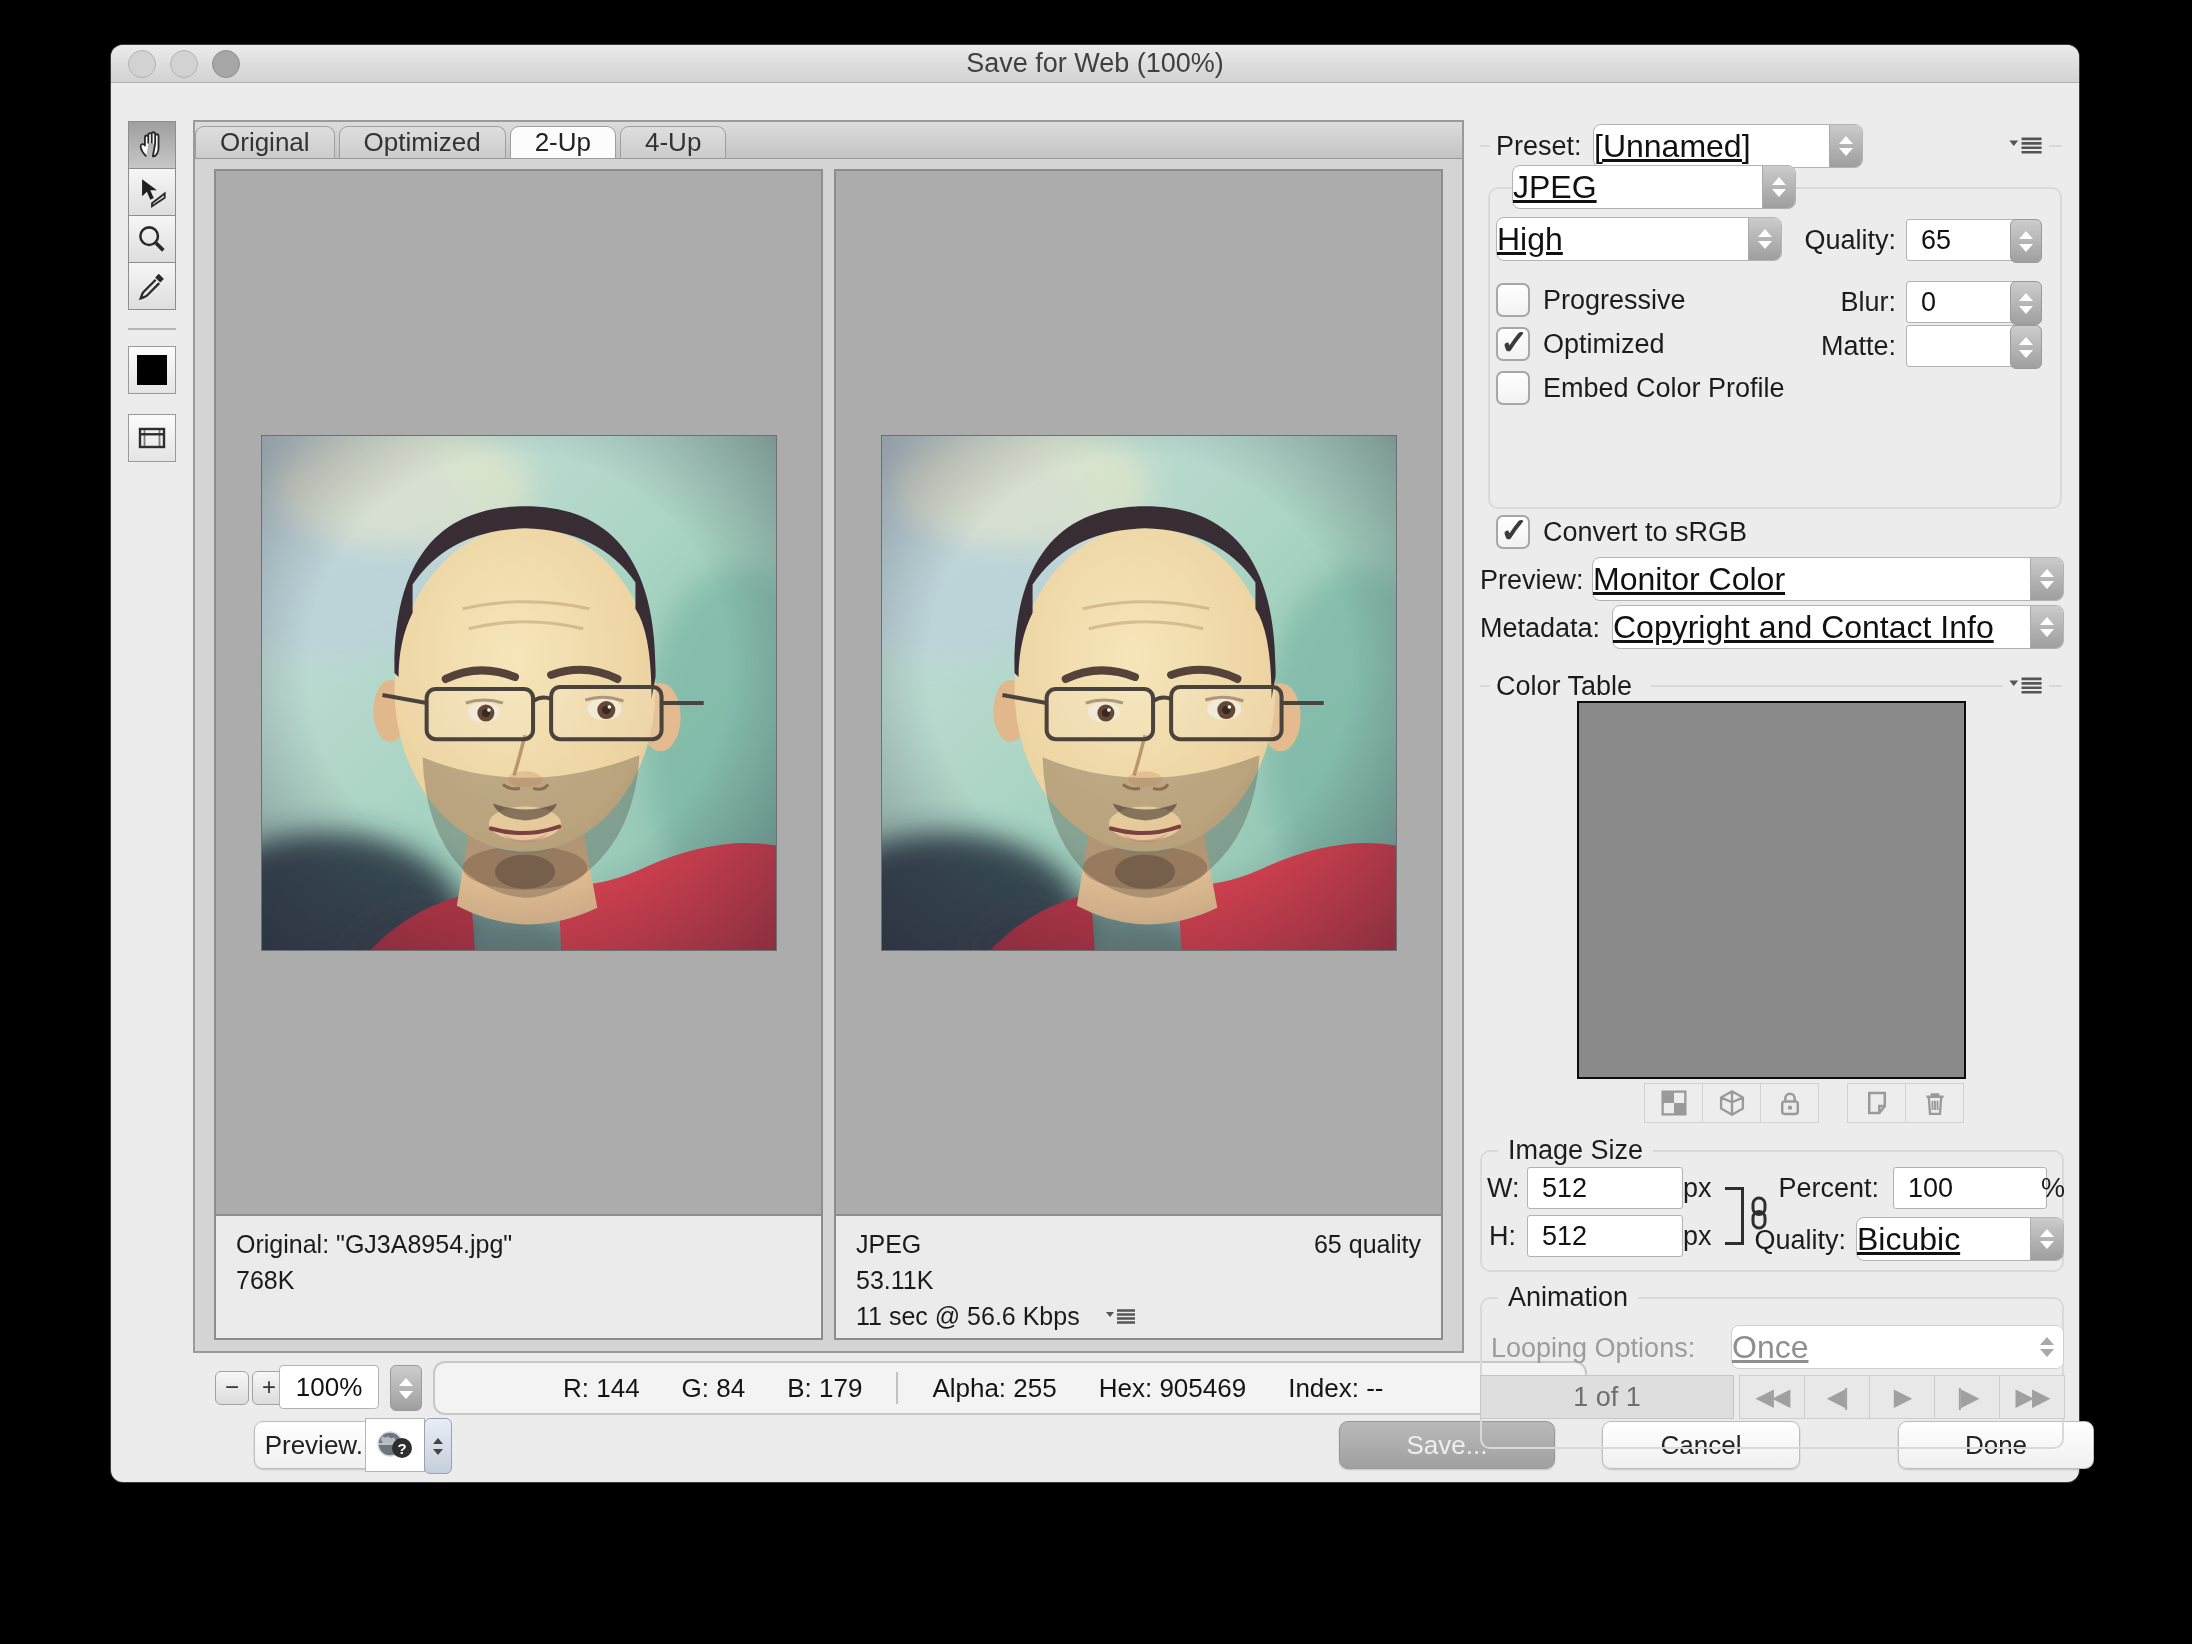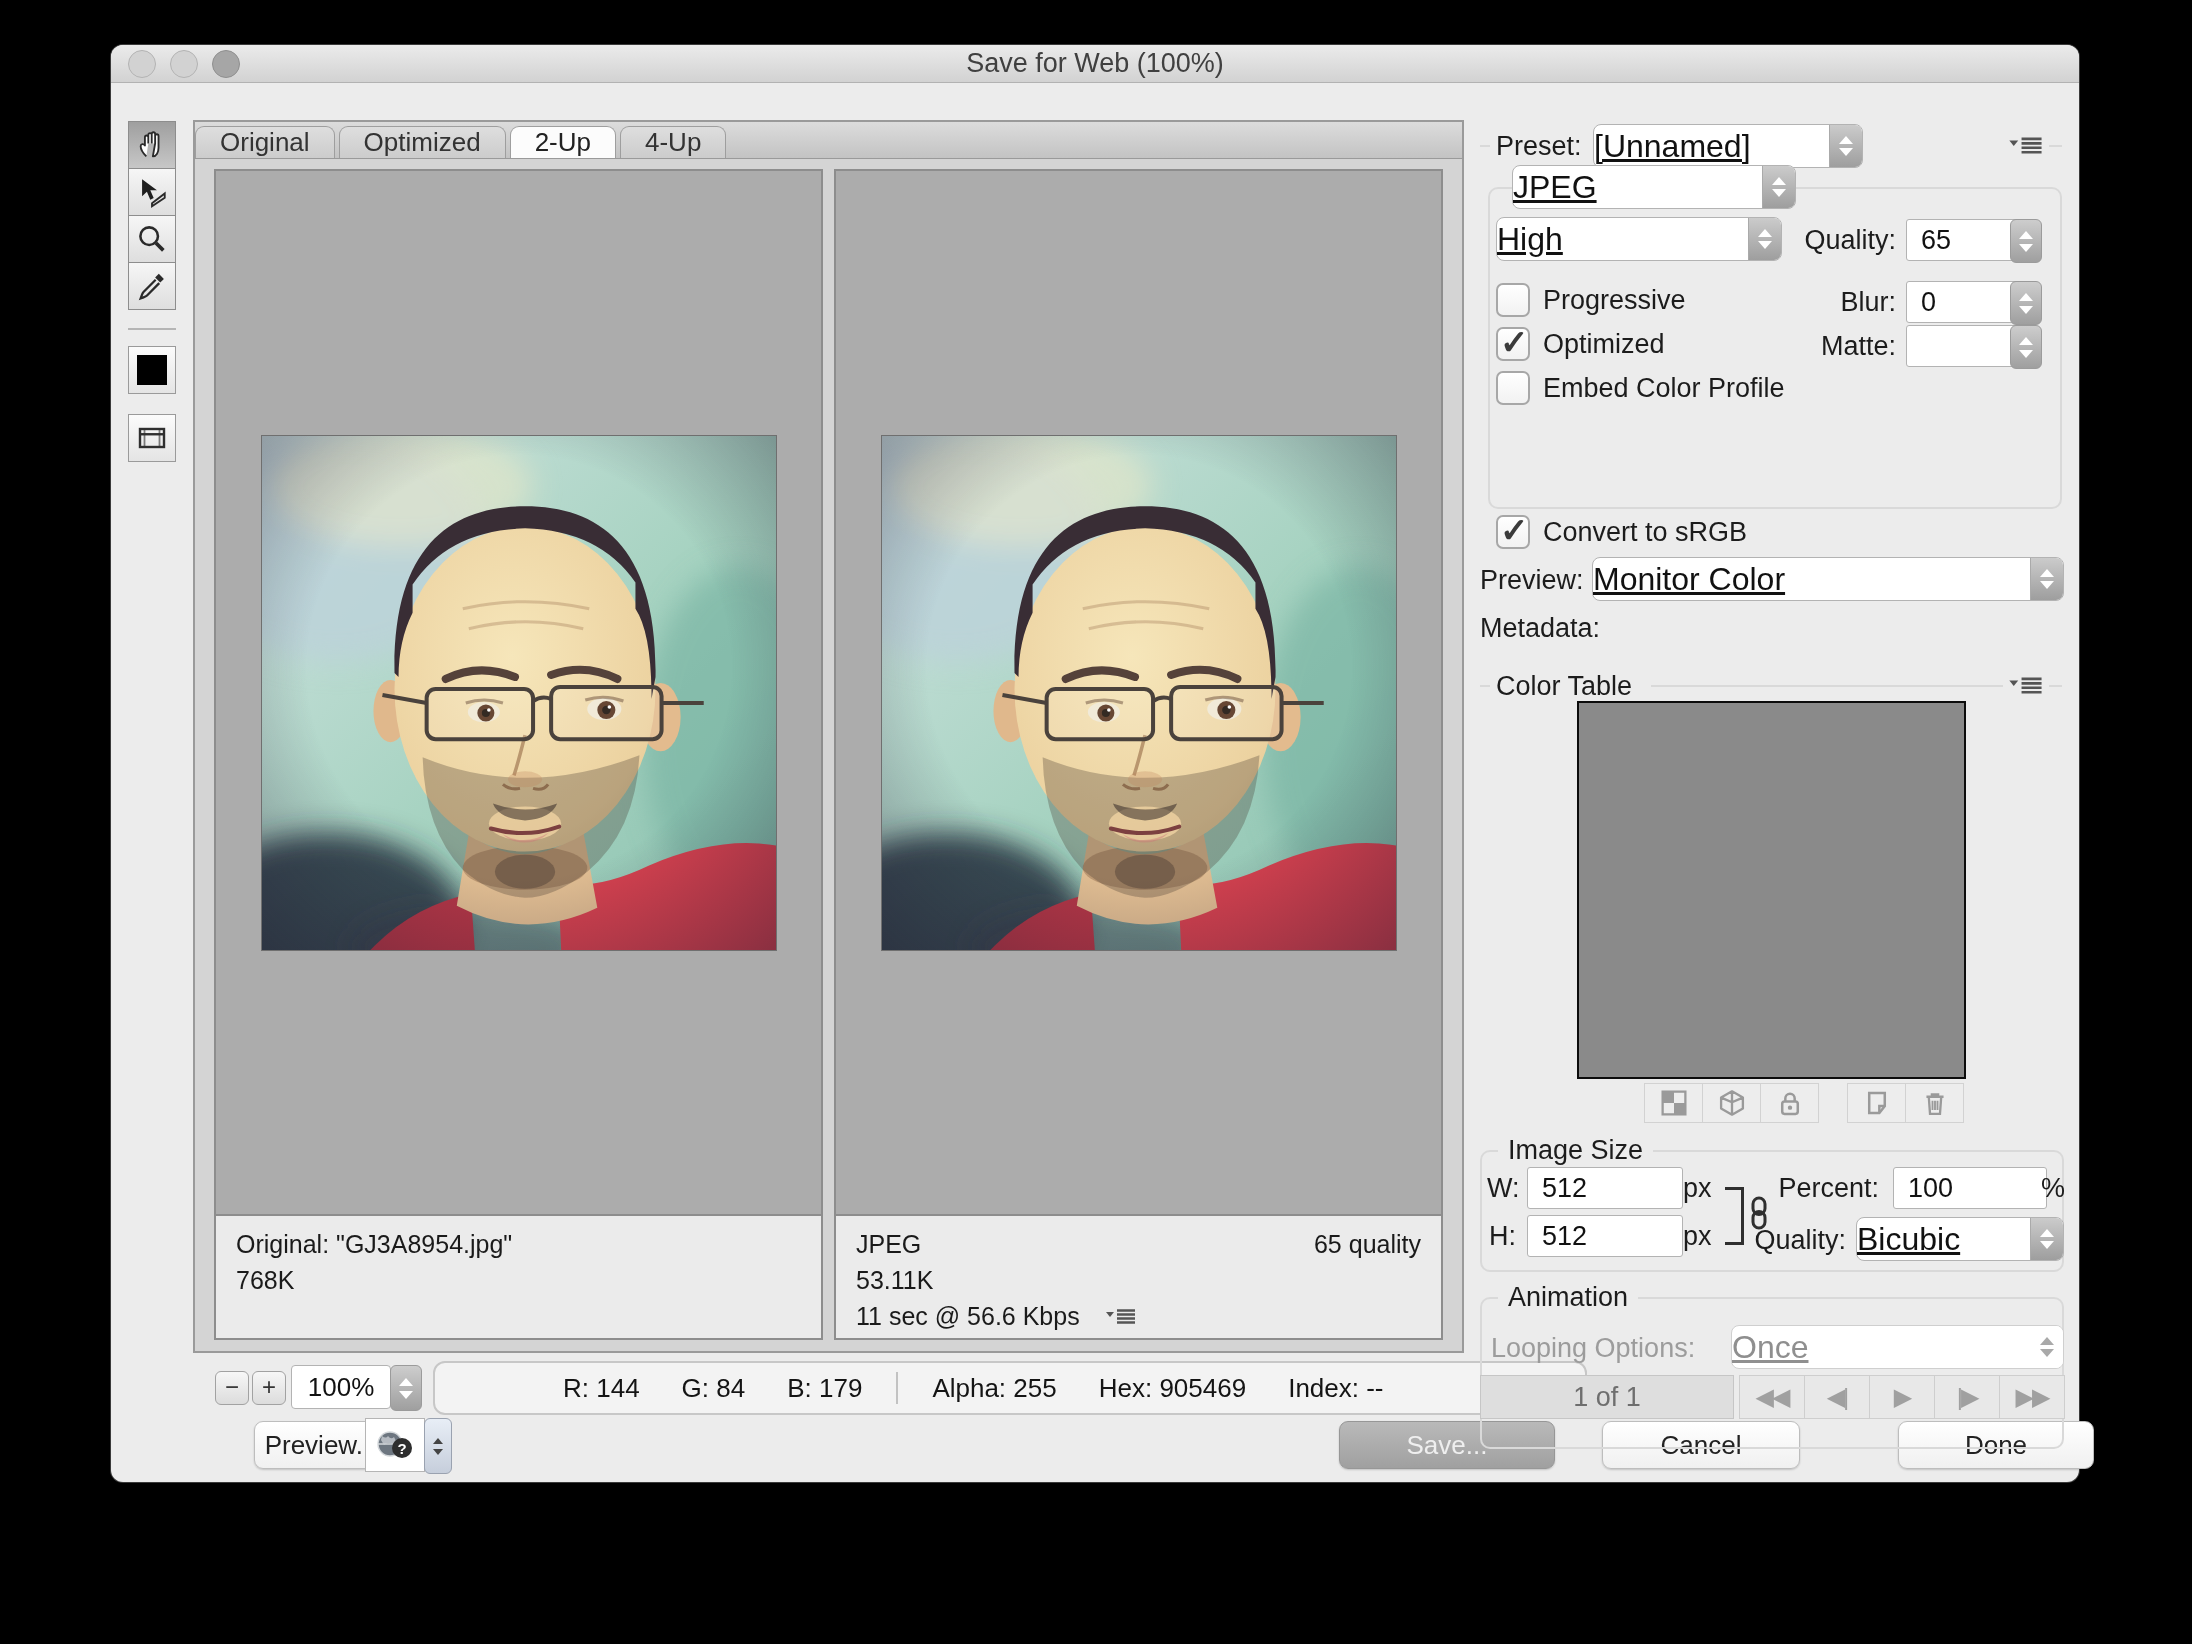--- a/index.html
+++ b/index.html
@@ -248,21 +248,21 @@
                 <path d="M11 3.5 H29 M11 7.5 H29 M11 11.5 H29 M11 15.5 H29" stroke="#555" stroke-width="2.4"></path>
               </svg>
           </div>
         </div>
       </div>
     </div>
   </div>
 
   <div class="zbtn" style="left:104px;top:1326px">−</div>
   <div class="zbtn" style="left:141px;top:1326px">+</div>
-  <div class="zfield" style="left:180px;top:1320px;width:98px;height:42px;line-height:42px">100%</div>
+  <div class="zfield" style="left:168px;top:1320px;width:98px;height:42px;line-height:42px">100%</div>
   <div class="stepper" style="left:279px;top:1320px;width:30px;height:44px">
       <b class="tu"></b>
       <b class="td"></b>
     </div>
   <div class="statuspill" style="left:322px;top:1316px;width:1022px;height:50px;padding-left:128px">
     <span>R: 144</span>
       <span style="width:42px"></span>
     <span>G: 84</span>
       <span style="width:42px"></span>
     <span>B: 179</span>
@@ -356,20 +356,27 @@
 
   <span class="lbl" style="left:1369px;top:520px">Preview:</span>
   <div class="popup" style="left:1481px;top:512px;width:470px">
     <span class="pv">Monitor Color</span>
     <span class="cap">
         <b class="tu"></b>
         <b class="td"></b>
       </span>
   </div>
   <span class="lbl" style="left:1369px;top:568px">Metadata:</span>
+  <div class="popup" style="left:1501px;top:560px;width:450px">
+    <span class="pv">Copyright and Contact Info</span>
+    <span class="cap">
+        <b class="tu"></b>
+        <b class="td"></b>
+      </span>
+  </div>
 
   <div class="hline" style="left:1369px;top:640px;width:10px"></div>
   <span class="lbl" style="left:1385px;top:626px">Color Table</span>
   <div class="hline" style="left:1540px;top:640px;width:352px"></div>
   <svg style="position:absolute;left:1898px;top:630px" width="34" height="20" viewBox="0 0 30 18">
       <path d="M0 5 L8 5 L4 10 Z" fill="#555"></path>
       <path d="M11 3.5 H29 M11 7.5 H29 M11 11.5 H29 M11 15.5 H29" stroke="#555" stroke-width="2.4"></path>
     </svg>
   <div class="hline" style="left:1938px;top:640px;width:13px"></div>
   <div class="ctswatch" style="left:1466px;top:656px;width:385px;height:374px"></div>

